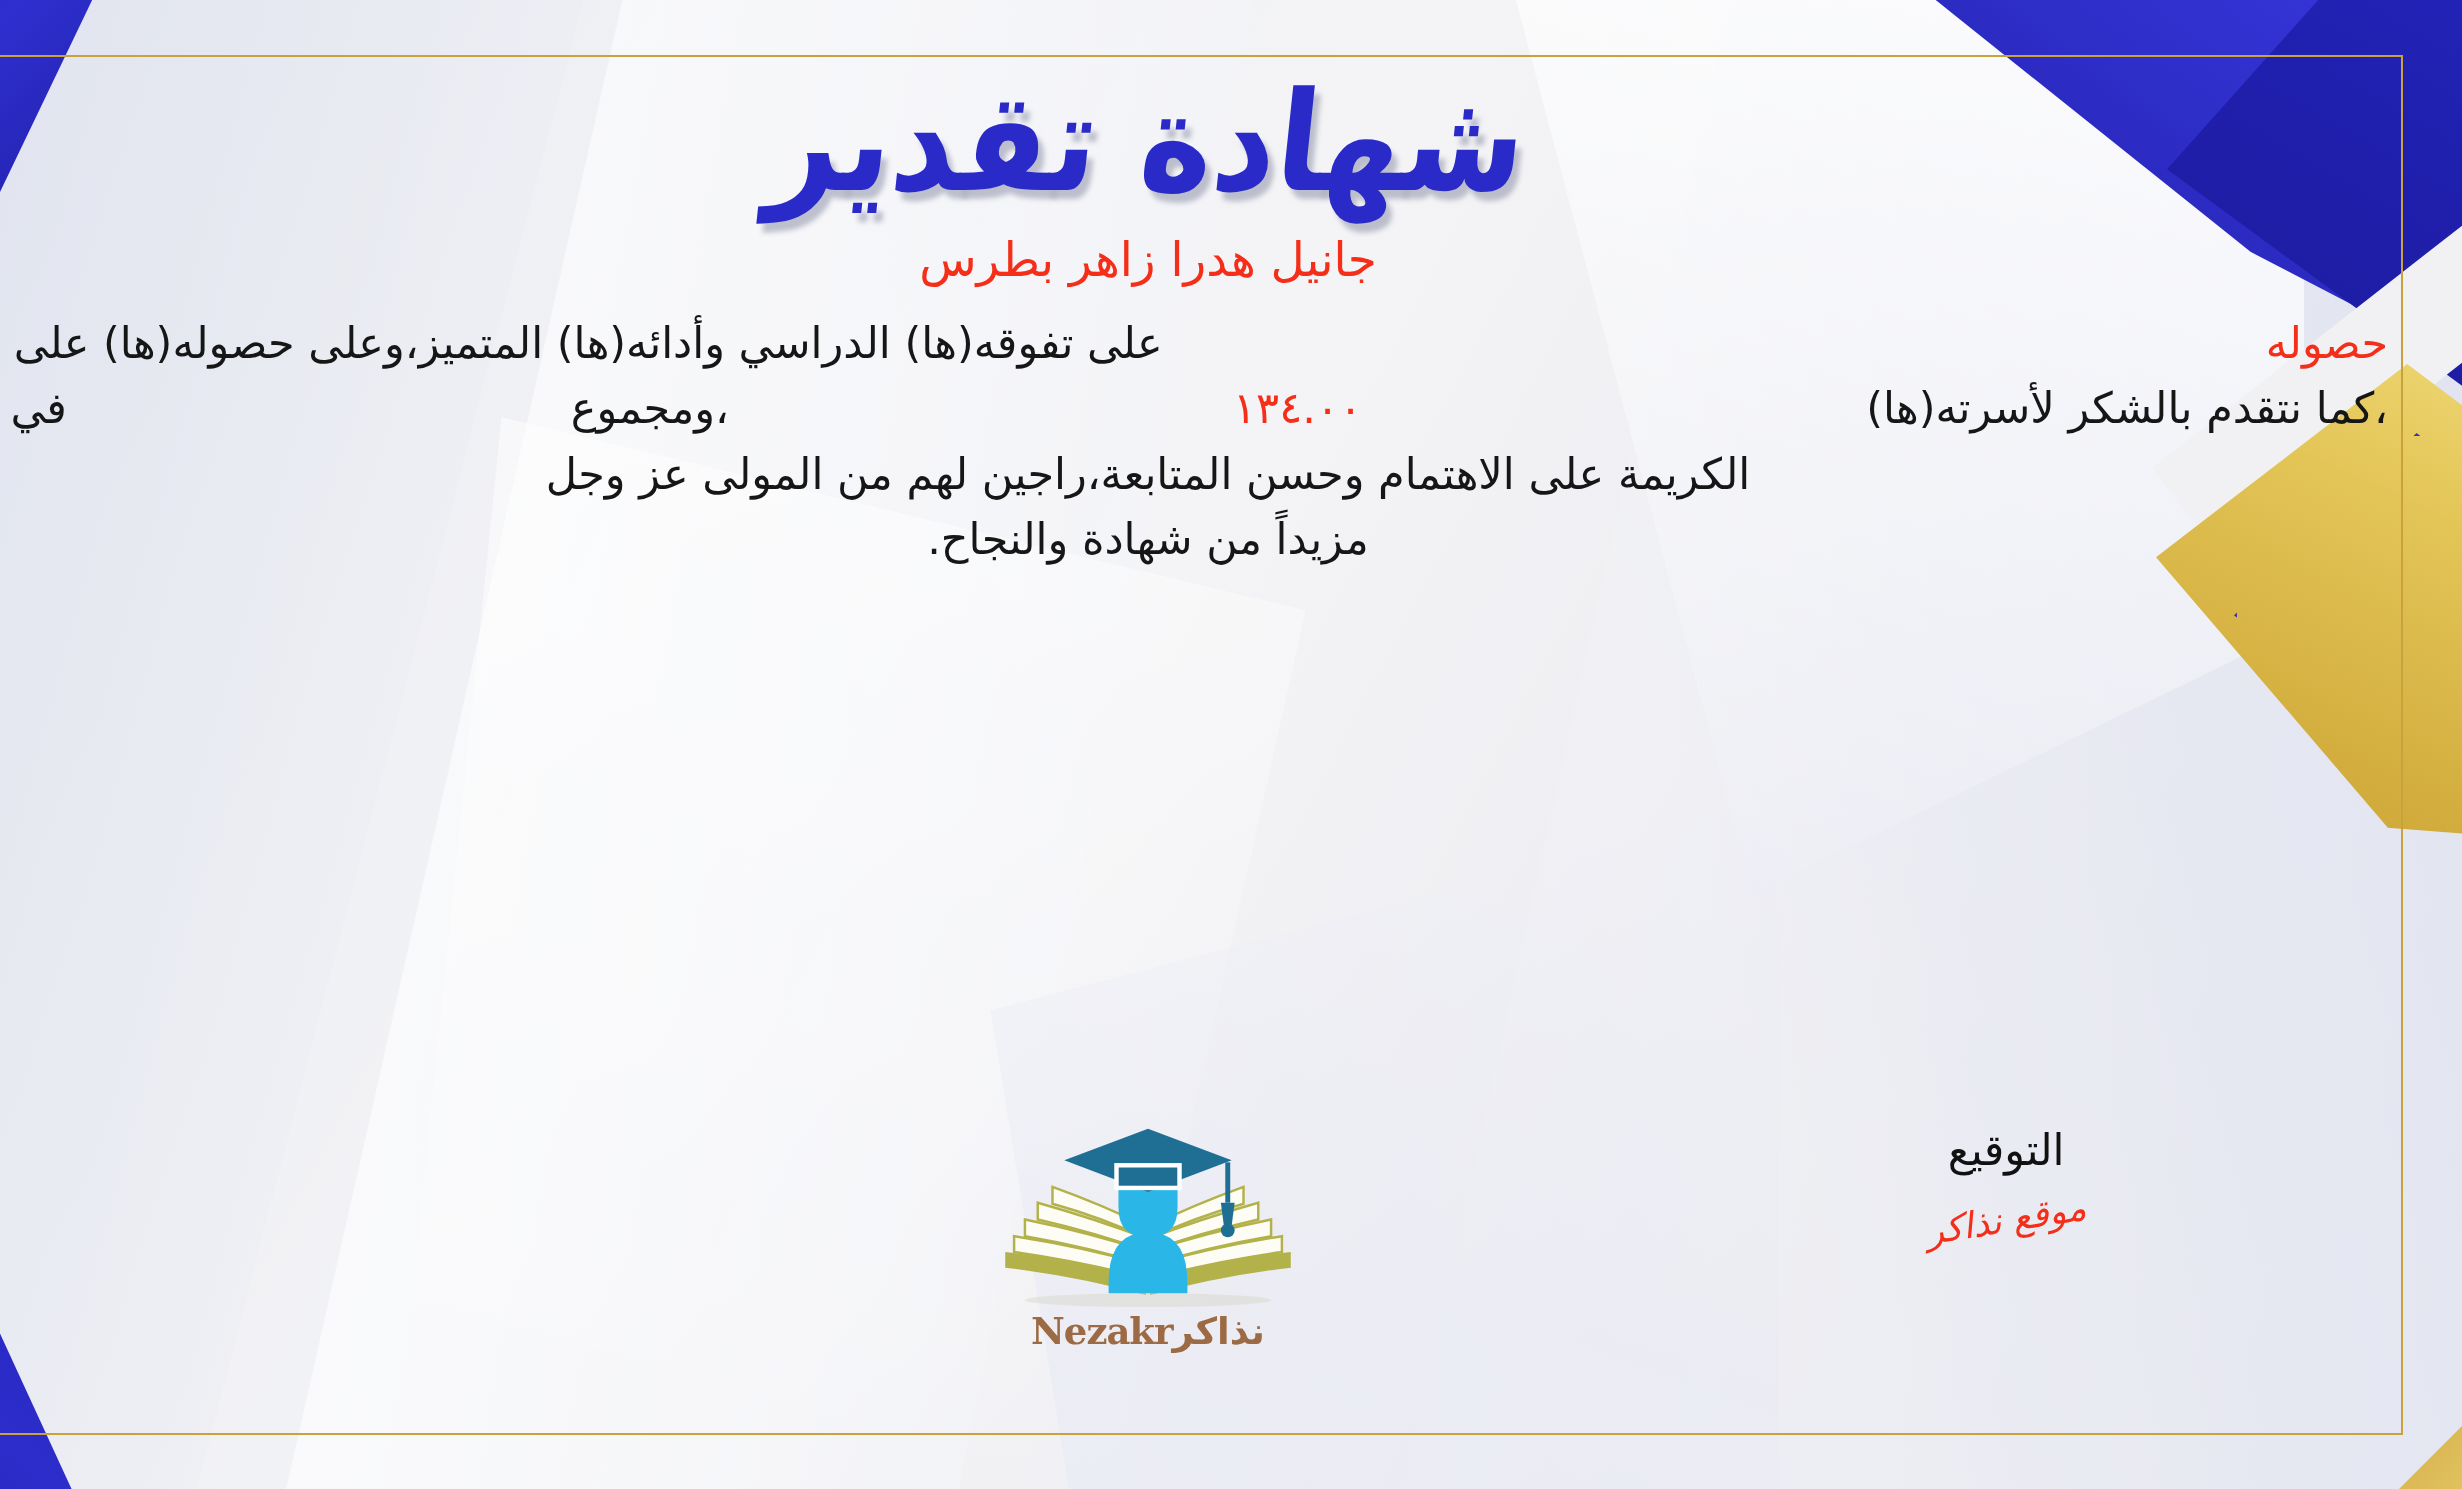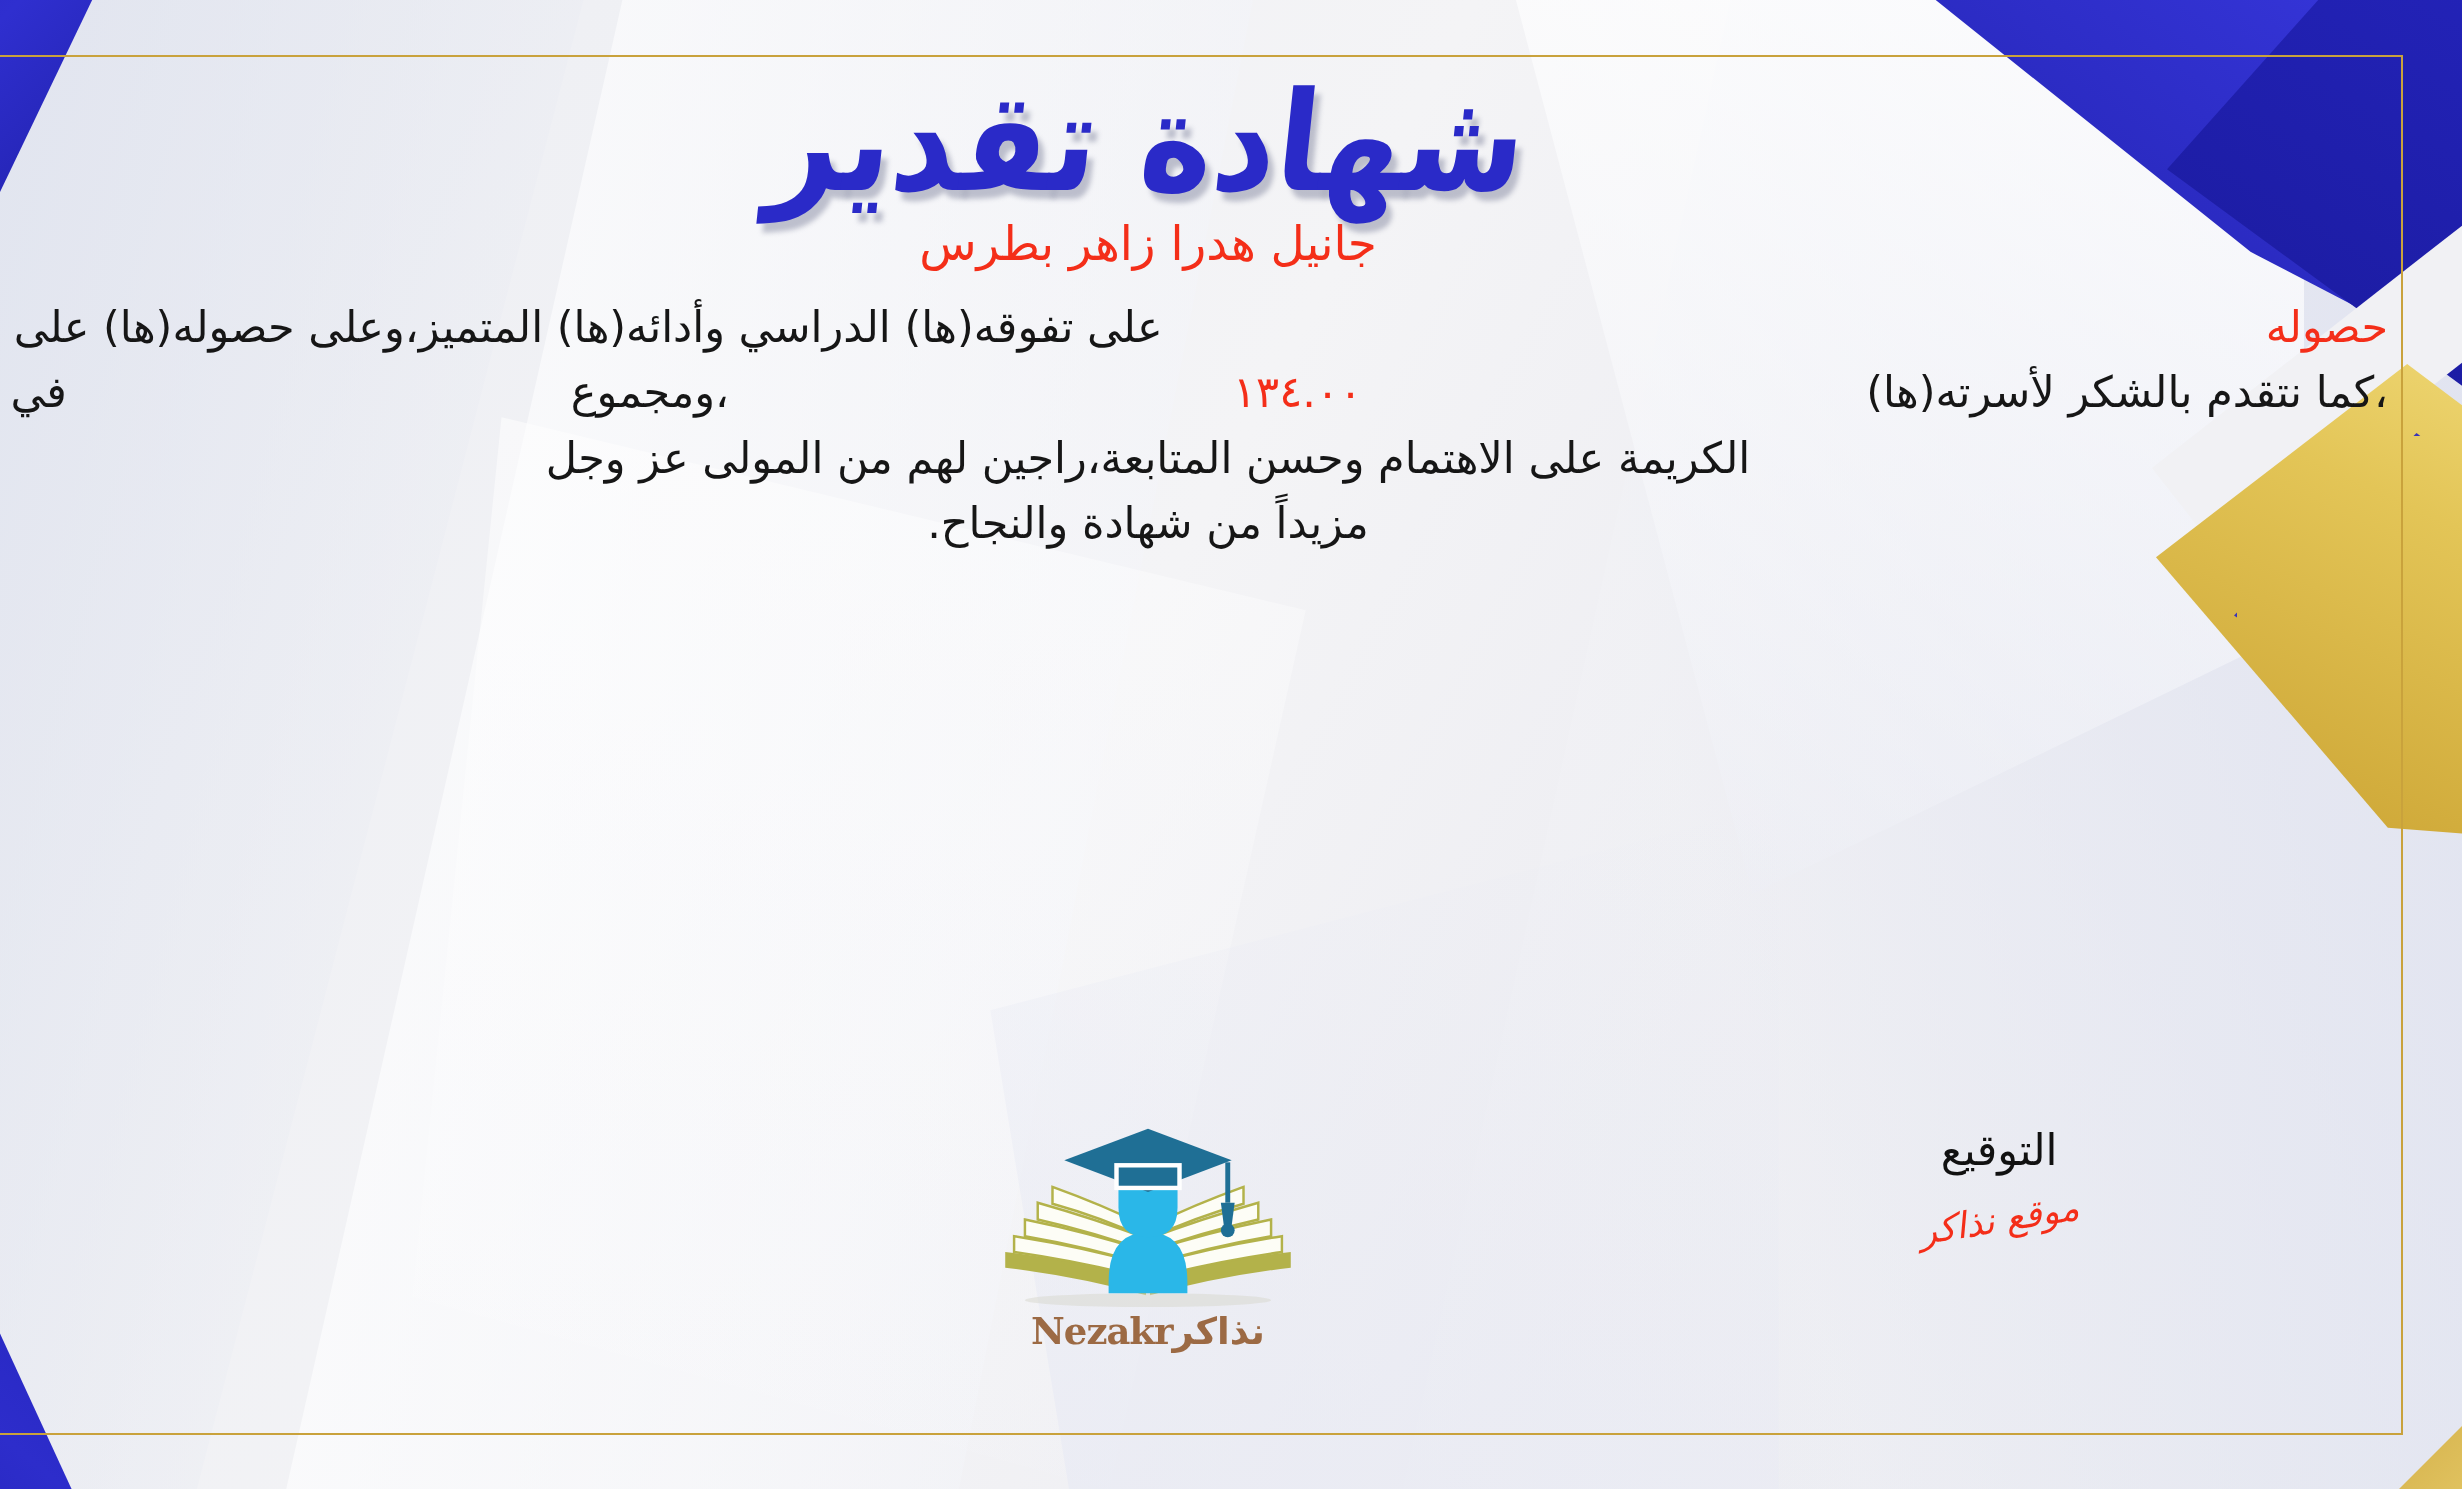--- a/index.html
+++ b/index.html
@@ -180,21 +180,21 @@
 
   .line-intro{
     margin-top:58px;
     font-size:46px;
     color:#161616;
     direction:rtl;
     white-space:nowrap;
   }
 
   .student-name{
-    margin-top:11px;
+    margin-top:27px;
     font-size:47px;
     color:#f42e19;
     direction:rtl;
     white-space:nowrap;
   }
 
   .body-block{
     margin-top:23.6px;
     width:100%;
     direction:rtl;
@@ -214,21 +214,21 @@
 
   
   .footer{
     position:absolute;
     left:74px;right:74px;bottom:89px;
     height:276px;
   }
 
   .sign-col{
     position:absolute;
-    right:308px;
+    right:301px;
     top:0;
     text-align:center;
     direction:rtl;
   }
   .sign-label{
     font-size:43px;
     color:#111;
     font-weight:500;
   }
   .sign-mark{

